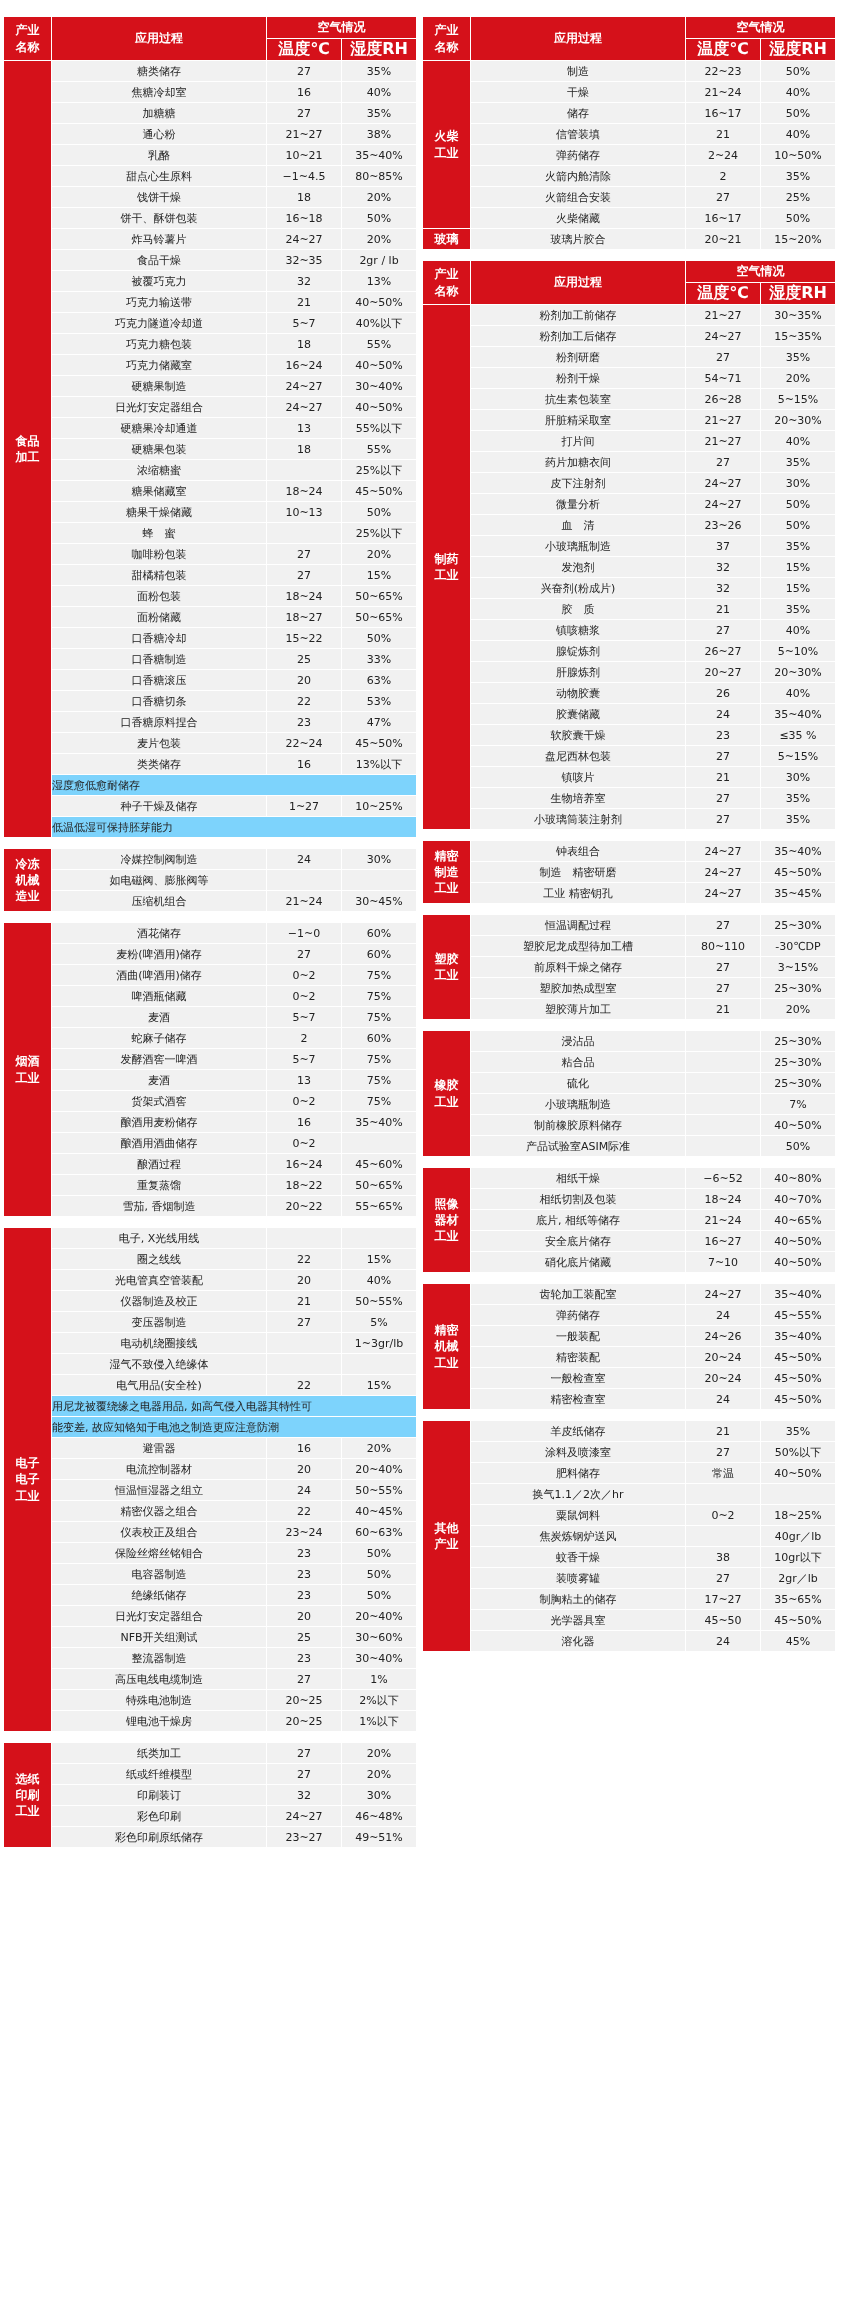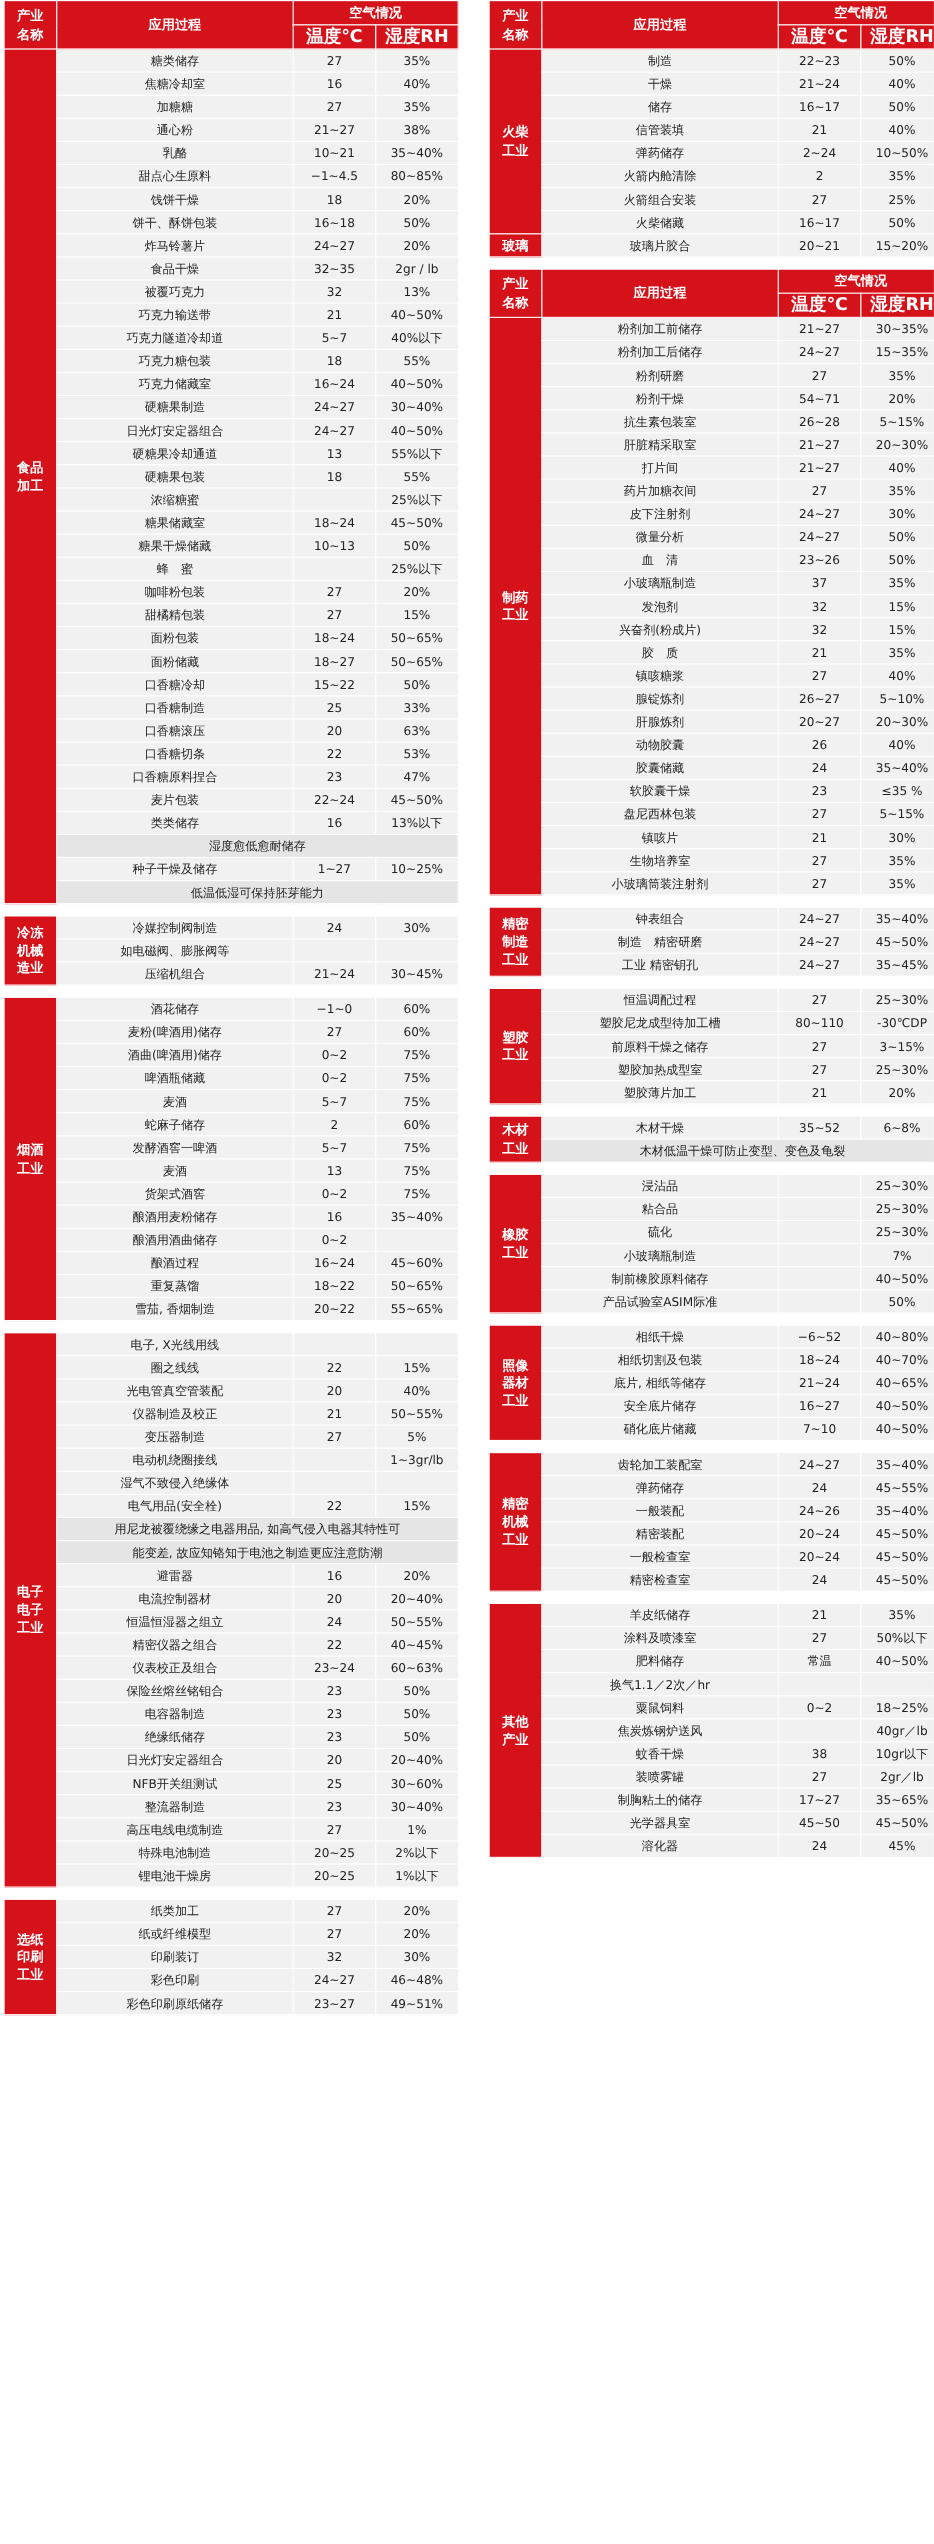--- a/index.html
+++ b/index.html
@@ -5,21 +5,21 @@
   * { box-sizing: border-box; }
   html, body { margin:0; padding:0; }
   body {
     width: 849px;
     background: #ffffff;
     font-family: "DejaVu Sans", "Liberation Sans", sans-serif;
     font-size: 11px;
     color: #222;
   }
   .page { width: 849px; position: relative; padding: 0; }
-  .cols { display: flex; gap: 28px; align-items: flex-start; padding: 0 3px; }
+  .cols { display: flex; gap: 6px; align-items: flex-start; padding: 16px 3px; }
   .col { width: 413px; }
 
   table.t { border-collapse: collapse; width: 100%; margin-bottom: 10px; table-layout: fixed; }
   table.t td, table.t th { border: 1px solid #ffffff; padding: 0; }
 
   .ind {
     background: #d5111a;
     color: #fff;
     text-align: center;
     font-weight: bold;
@@ -58,22 +58,22 @@
   td.val {
     background: #f1f1f1;
     text-align: center;
     height: 21px;
     font-size: 11px;
     color: #222;
     padding: 2px 2px;
   }
   td.left { text-align: left; padding-left: 10px; }
   td.span {
-    background: #e5e5e5;
-    text-align: center;
+    background: #7dd3fc;
+    text-align: left;
     height: 21px;
     font-size: 11px;
     color: #222;
   }
 </style>
 </head>
 <body>
 
 <div class="page">
   <div class="cols">
@@ -826,39 +826,20 @@
         </table>
         <table class="t">
           <colgroup>
             <col style="width:48px">
             <col style="width:215px">
             <col style="width:75px">
             <col style="width:75px">
           </colgroup>
           <tbody>
             <tr>
-              <td class="ind" rowspan="2">木材<br>工业</td>
-              <td class="proc">木材干燥</td>
-              <td class="val">35~52</td>
-              <td class="val">6~8%</td>
-            </tr>
-            <tr>
-              <td class="span" colspan="3">木材低温干燥可防止变型、变色及龟裂</td>
-            </tr>
-          </tbody>
-        </table>
-        <table class="t">
-          <colgroup>
-            <col style="width:48px">
-            <col style="width:215px">
-            <col style="width:75px">
-            <col style="width:75px">
-          </colgroup>
-          <tbody>
-            <tr>
               <td class="ind" rowspan="6">橡胶<br>工业</td>
               <td class="proc">浸沾品</td>
               <td class="val"></td>
               <td class="val">25~30%</td>
             </tr>
             <tr>
               <td class="proc">粘合品</td>
               <td class="val"></td>
               <td class="val">25~30%</td>
             </tr>

